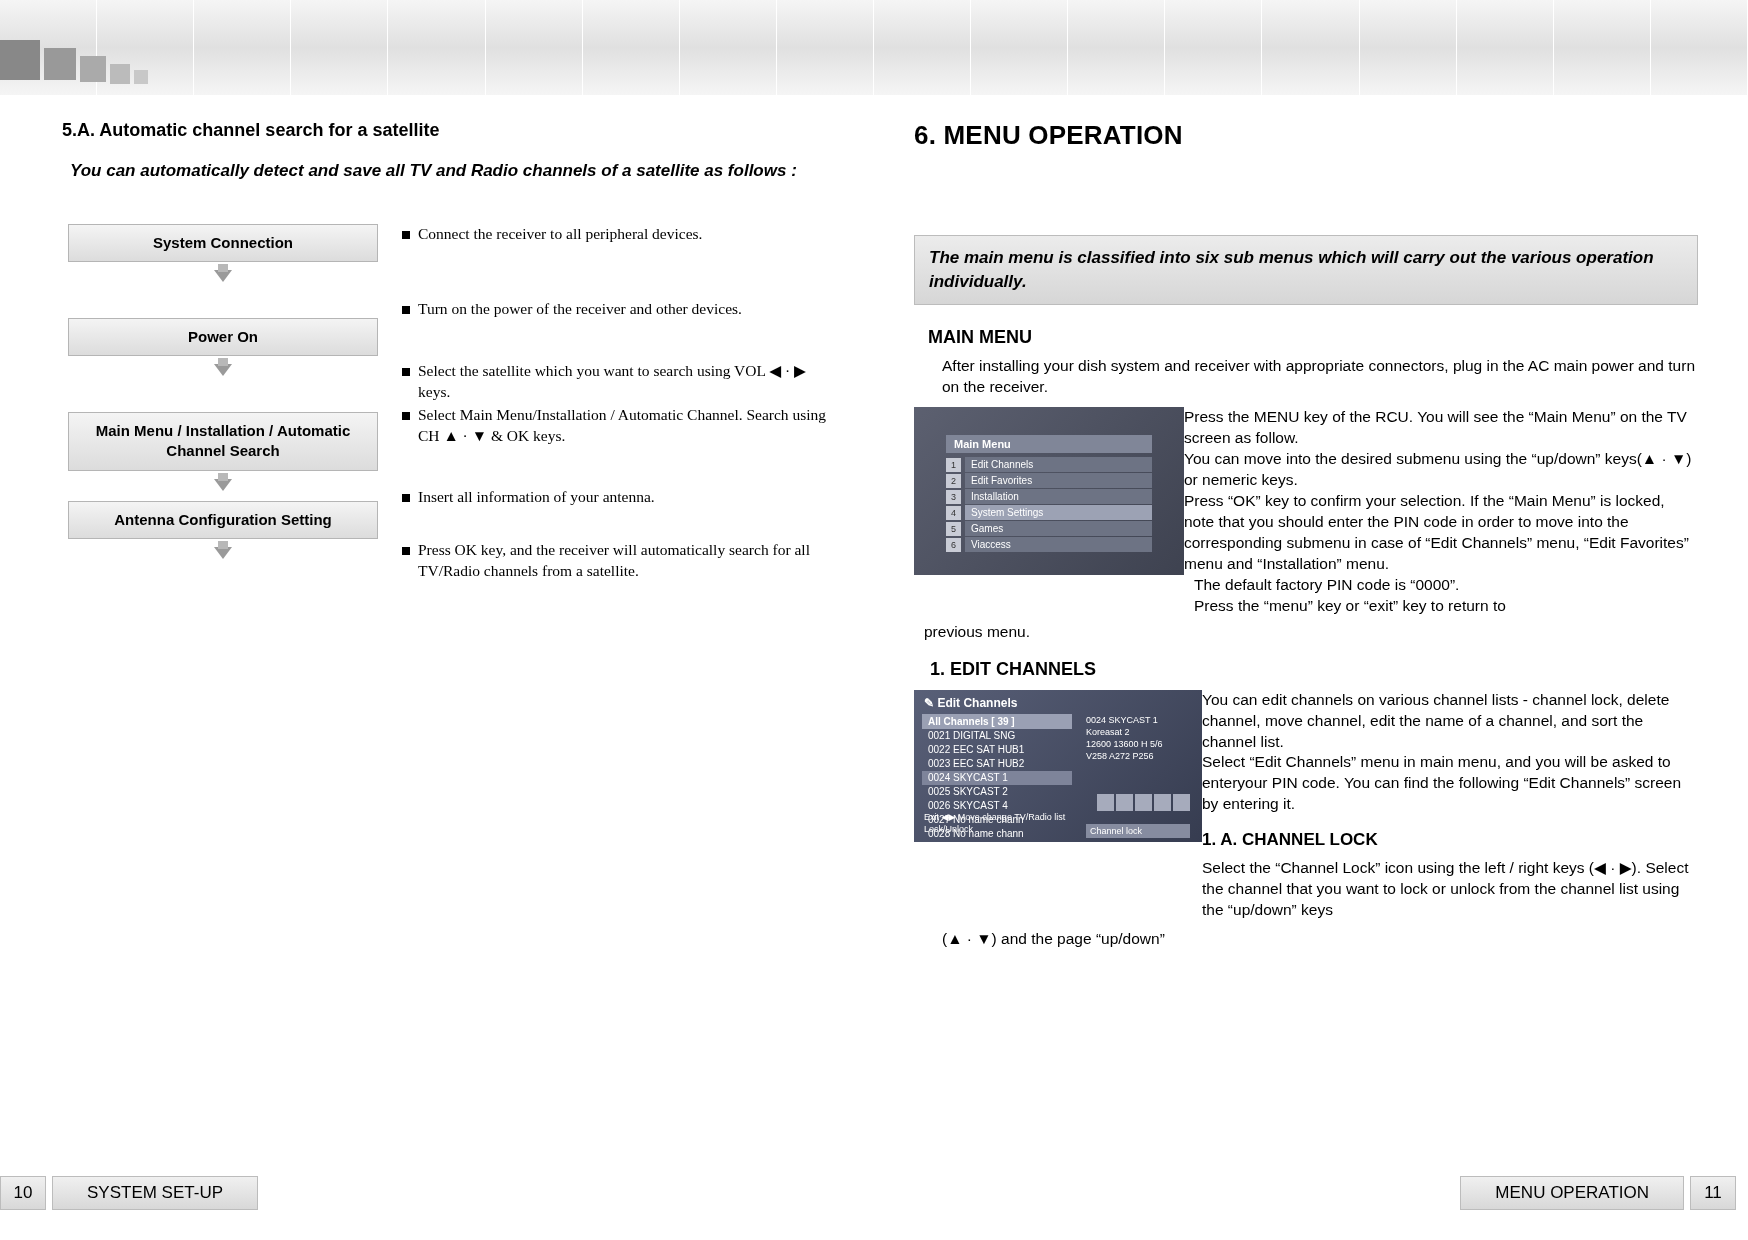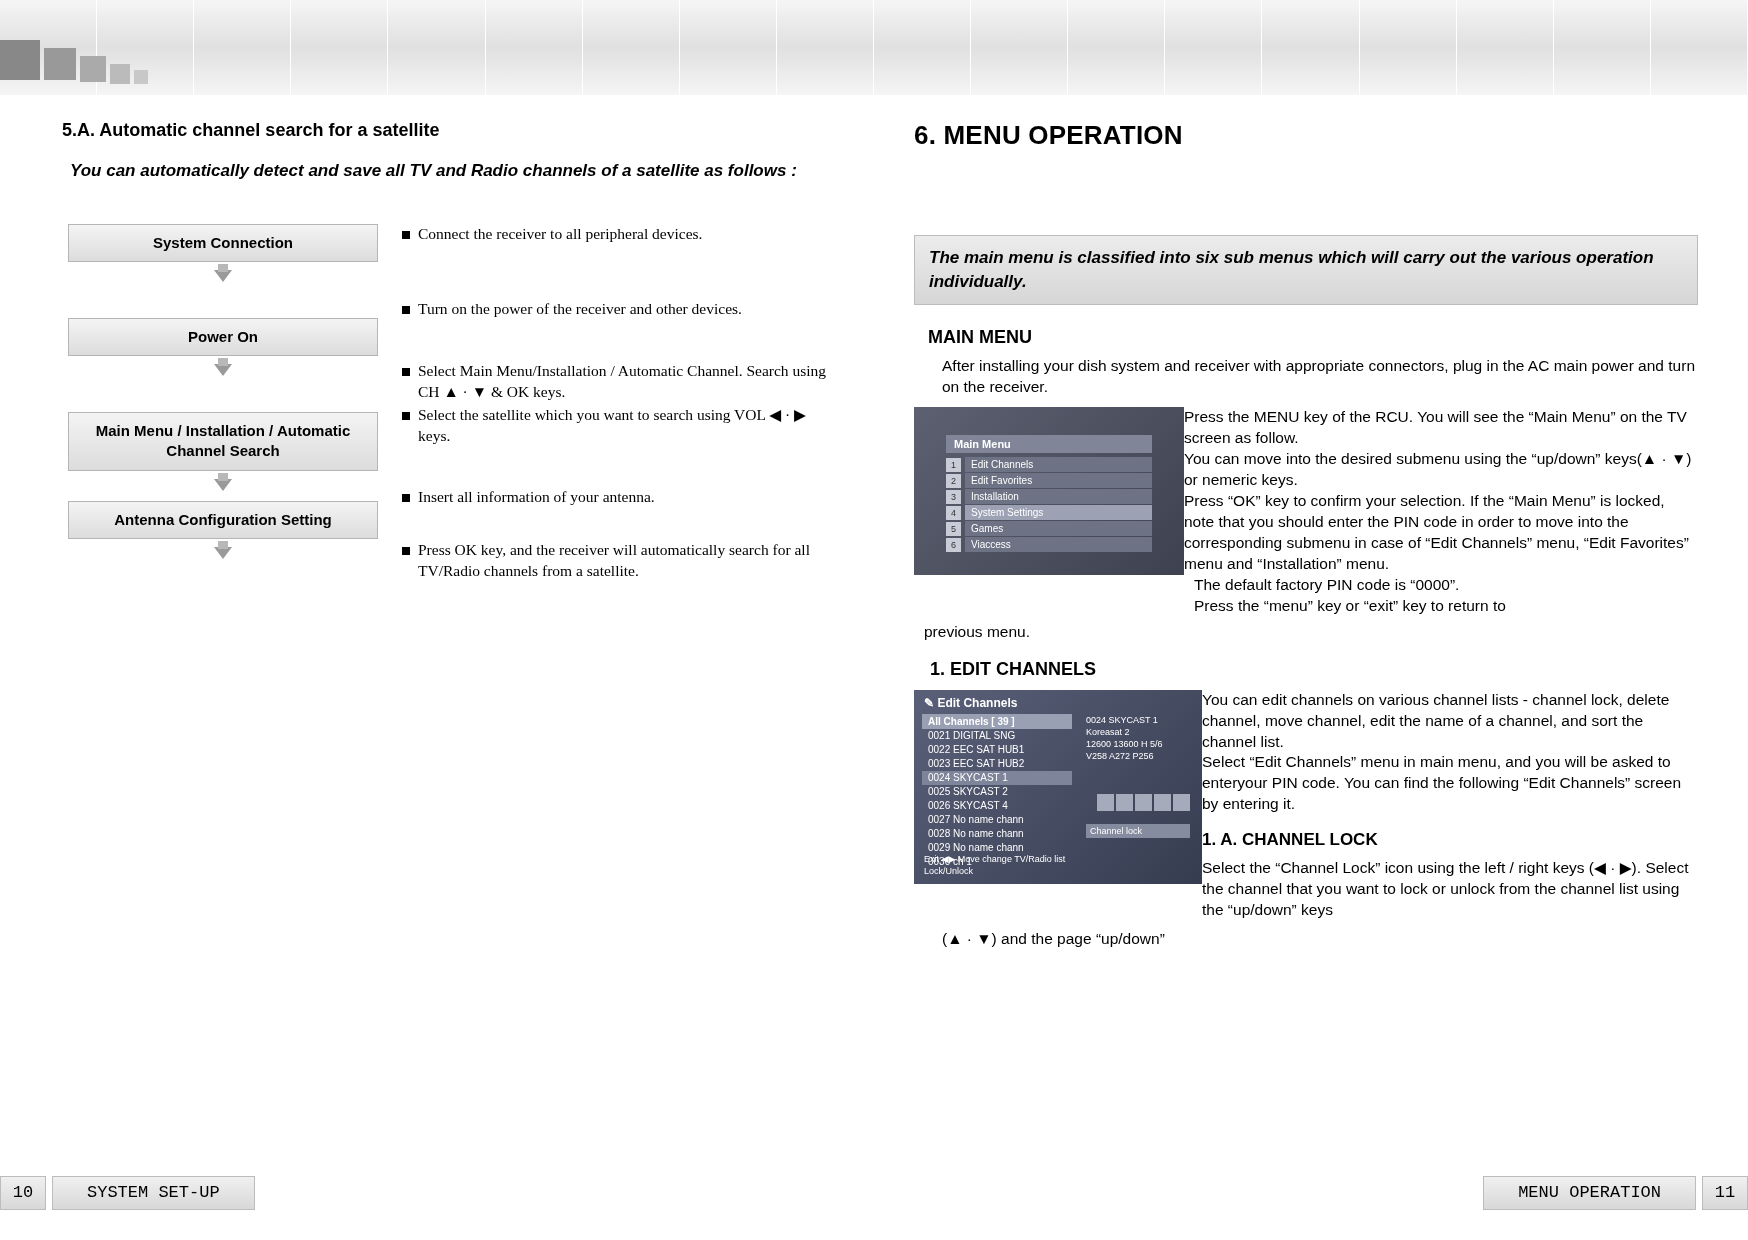--- a/index.html
+++ b/index.html
@@ -44,34 +44,34 @@
   .tail { font-size: 15.5px; line-height: 1.35; margin: 8px 0 0 28px; }
   
   .shot-mm { width: 270px; height: 168px; background: linear-gradient(135deg,#5c6070 0,#3e4250 100%); position: relative; }
   .shot-mm .title-bar { position: absolute; top: 28px; left: 32px; right: 32px; background: #808698; color: #fff; font-size: 11px; font-weight: 700; padding: 3px 8px; }
   .shot-mm .menu-items { position: absolute; top: 50px; left: 32px; right: 32px; }
   .shot-mm .menu-items .mi { display: flex; align-items: center; margin-bottom: 1px; }
   .shot-mm .menu-items .mi .num { width: 15px; height: 14px; background: #c9ccd6; color: #333; font-size: 9px; text-align: center; line-height: 14px; margin-right: 4px; }
   .shot-mm .menu-items .mi .lbl { flex: 1; background: #6d7384; color: #fff; font-size: 10px; padding: 2px 6px; }
   .shot-mm .menu-items .mi.sel .lbl { background: #9ca2b4; }
   
-  .shot-ec { width: 288px; height: 194px; background: linear-gradient(135deg,#596078 0,#363c50 100%); position: relative; color: #fff; font-size: 10px; padding-left: 40px; }
+  .shot-ec { width: 288px; height: 152px; background: linear-gradient(135deg,#596078 0,#363c50 100%); position: relative; color: #fff; font-size: 10px; padding-left: 40px; }
   .shot-ec .ec-title { position: absolute; top: 6px; left: 10px; font-size: 12px; font-weight: 700; }
   .shot-ec .leftcol { position: absolute; top: 24px; left: 8px; width: 150px; }
   .shot-ec .leftcol .hdr { background: #9aa0b4; padding: 2px 6px; font-weight: 700; }
   .shot-ec .leftcol .ch { padding: 1.5px 6px; }
   .shot-ec .leftcol .ch.sel { background: #7e849a; }
   .shot-ec .rightcol { position: absolute; top: 24px; right: 8px; width: 112px; }
   .shot-ec .rightcol .line { padding: 1px 4px; font-size: 9px; }
   .shot-ec .iconrow { position: absolute; top: 104px; right: 12px; display: flex; gap: 2px; }
   .shot-ec .iconrow .ic { width: 17px; height: 17px; background: #a6abbc; }
   .shot-ec .chlock { position: absolute; top: 134px; right: 12px; width: 104px; background: #868ca0; padding: 2px 4px; font-size: 9px; }
   .shot-ec .hint { position: absolute; bottom: 6px; left: 10px; font-size: 9px; line-height: 1.3; }
   
-  .footer { position: absolute; bottom: 30px; left: 0; right: 0; height: 32px; font-family: Liberation Mono, monospace; }
+  .footer { position: absolute; bottom: 30px; left: 0; right: 12px; height: 32px; }
   .ftr { position: absolute; bottom: 0; display: flex; align-items: stretch; }
   .ftr.left { left: 0; }
   .ftr.right { right: 0; }
   .ftr .pill { background: linear-gradient(180deg,#f0f0f0 0,#d8d8d8 100%); border: 1px solid #bcbcbc; }
   .ftr .pnum { width: 46px; text-align: center; font-size: 17px; line-height: 32px; font-weight: 400; }
   .ftr .ptxt { padding: 0 34px; font-size: 17px; line-height: 32px; }
   .ftr .gap { width: 6px; }
   .bul-sq { display: inline-block; width: 8px; height: 8px; background: #000; margin-top: 6px; }
 </style>
 </head>
@@ -136,25 +136,25 @@
         <div class="desc-block">
           <div class="row">
               <span class="bul"><span class="bul-sq"></span></span>
               <span class="txt">Turn on the power of the receiver and other devices.</span>
             </div>
         </div>
         <div class="spacer-c"></div>
         <div class="desc-block">
           <div class="row">
               <span class="bul"><span class="bul-sq"></span></span>
+              <span class="txt">Select the satellite which you want to search using VOL ◀ · ▶ keys.</span>
+            </div>
+          <div class="row">
+              <span class="bul"><span class="bul-sq"></span></span>
               <span class="txt">Select Main Menu/Installation / Automatic Channel. Search using CH ▲ · ▼ &amp; OK keys.</span>
-            </div>
-          <div class="row">
-              <span class="bul"><span class="bul-sq"></span></span>
-              <span class="txt">Select the satellite which you want to search using VOL ◀ · ▶ keys.</span>
             </div>
         </div>
         <div class="spacer-d"></div>
         <div class="desc-block">
           <div class="row">
               <span class="bul"><span class="bul-sq"></span></span>
               <span class="txt">Insert all information of your antenna.</span>
             </div>
         </div>
         <div class="spacer-e"></div>

